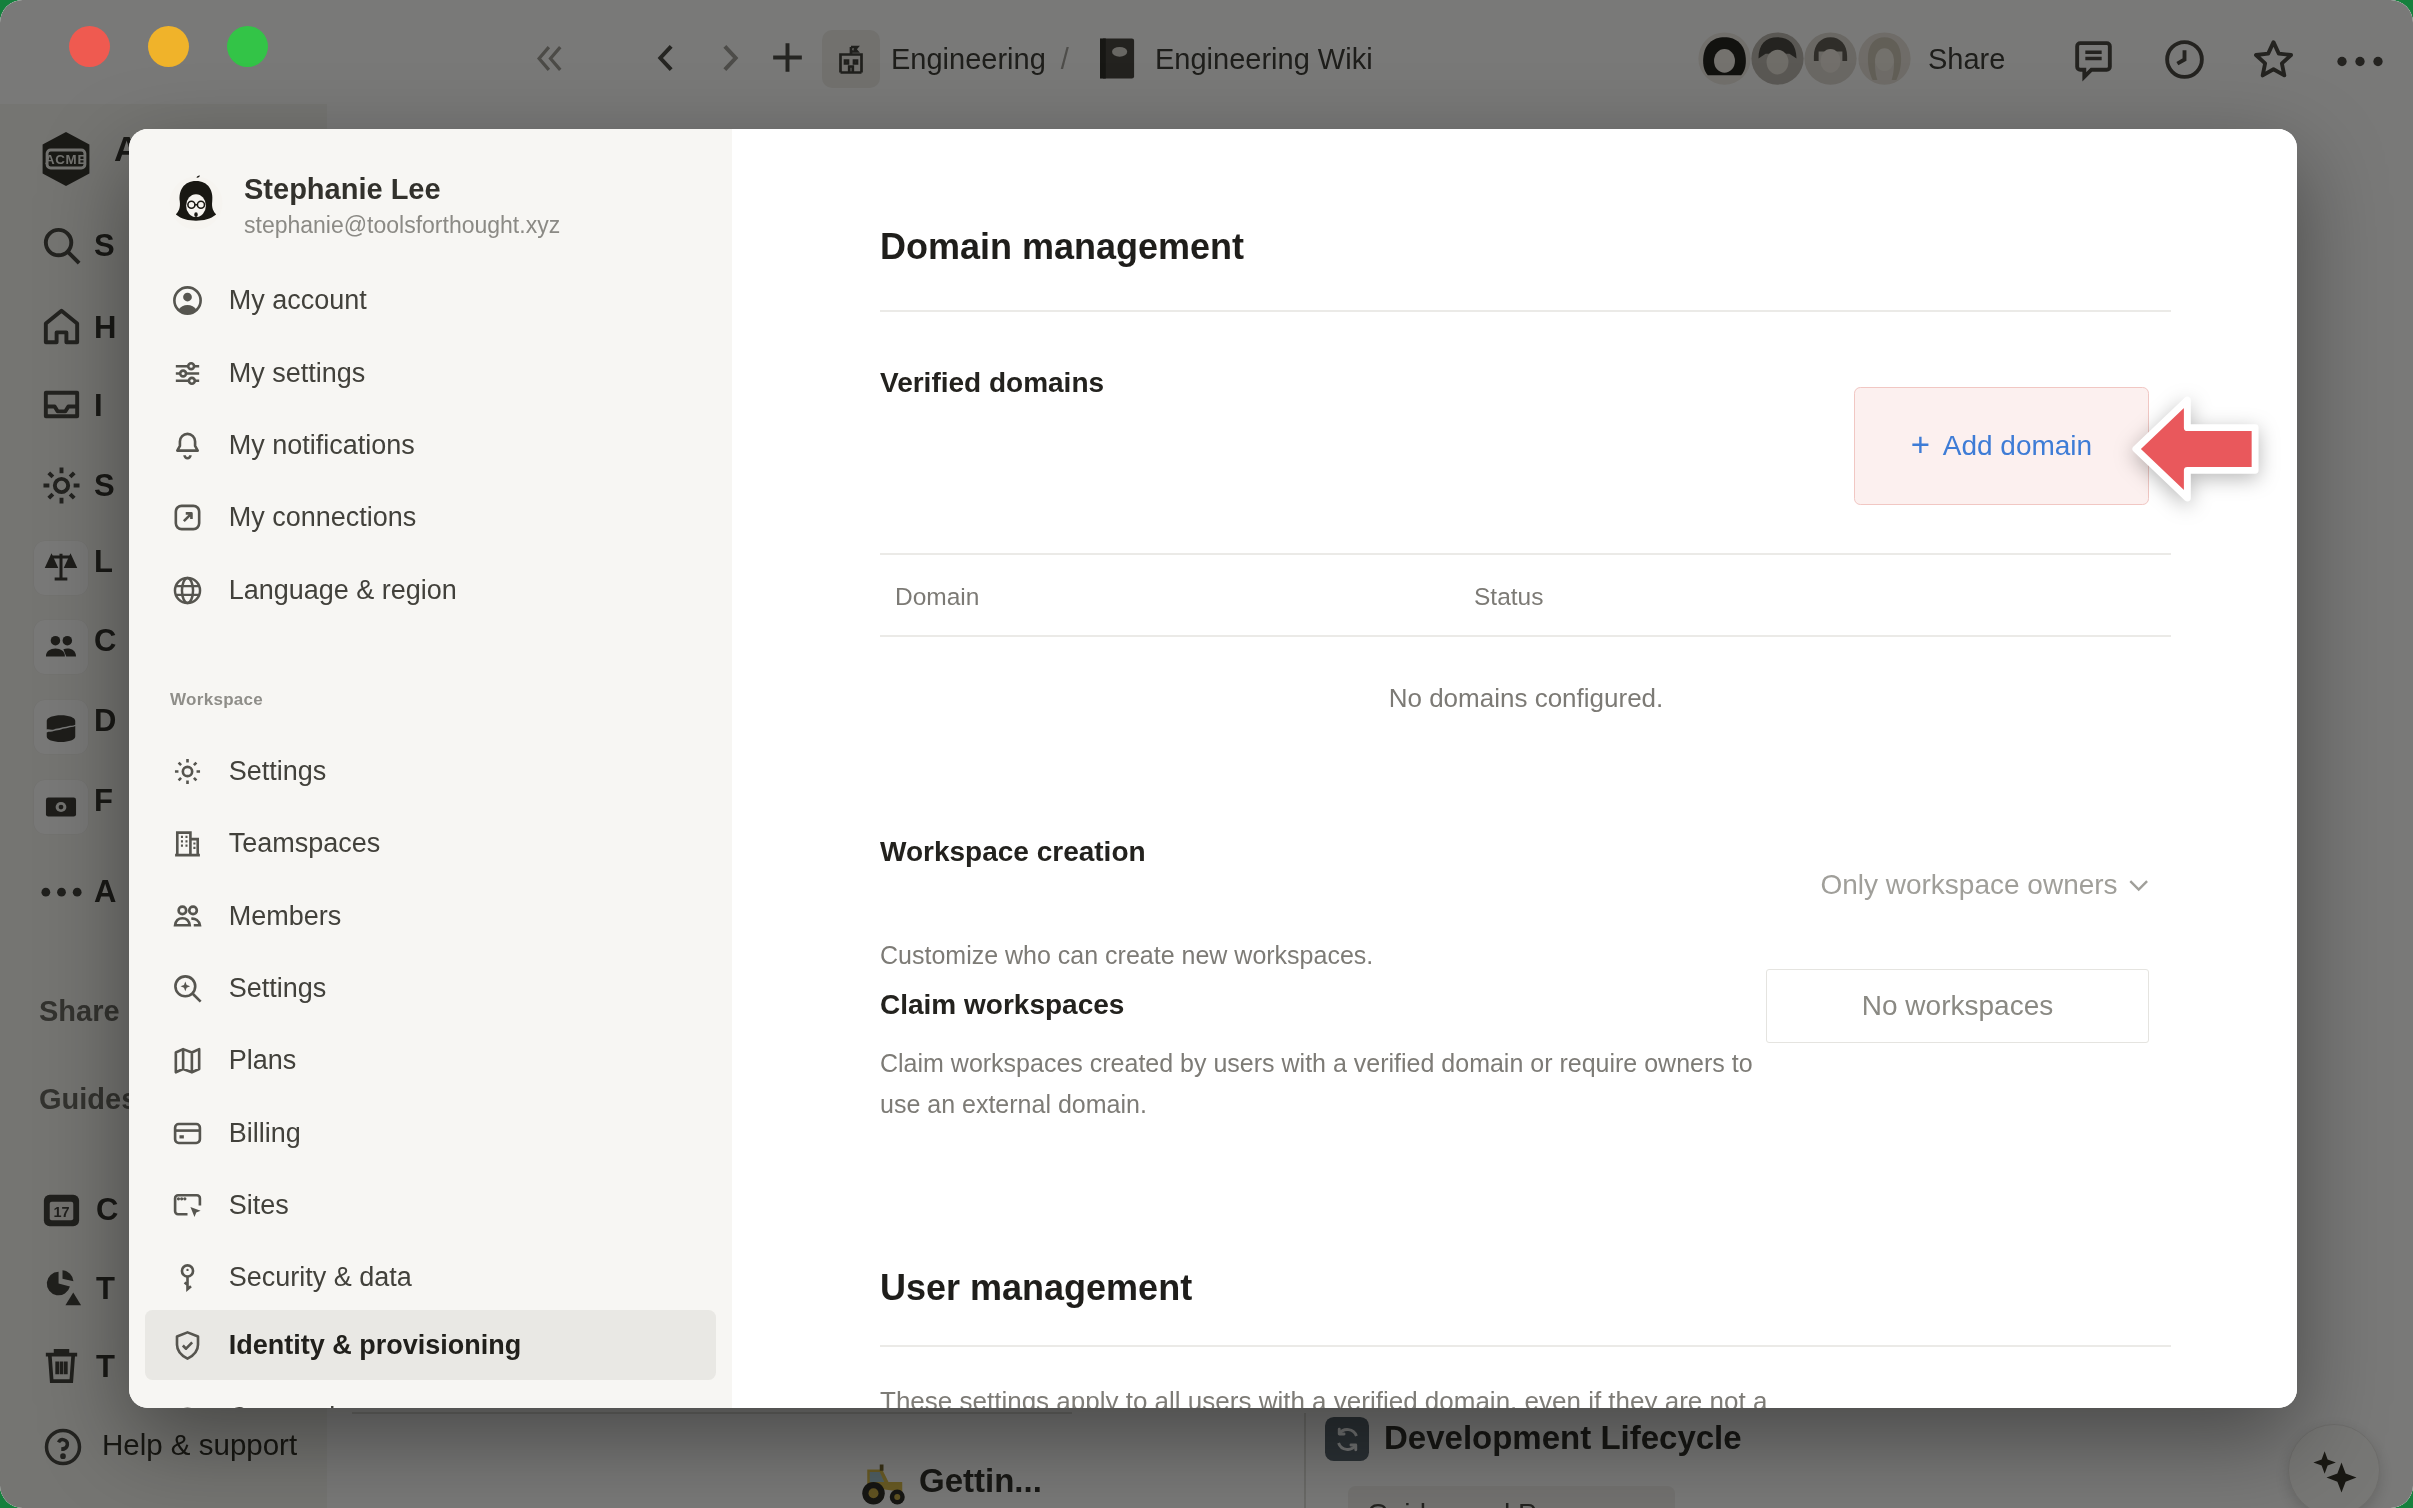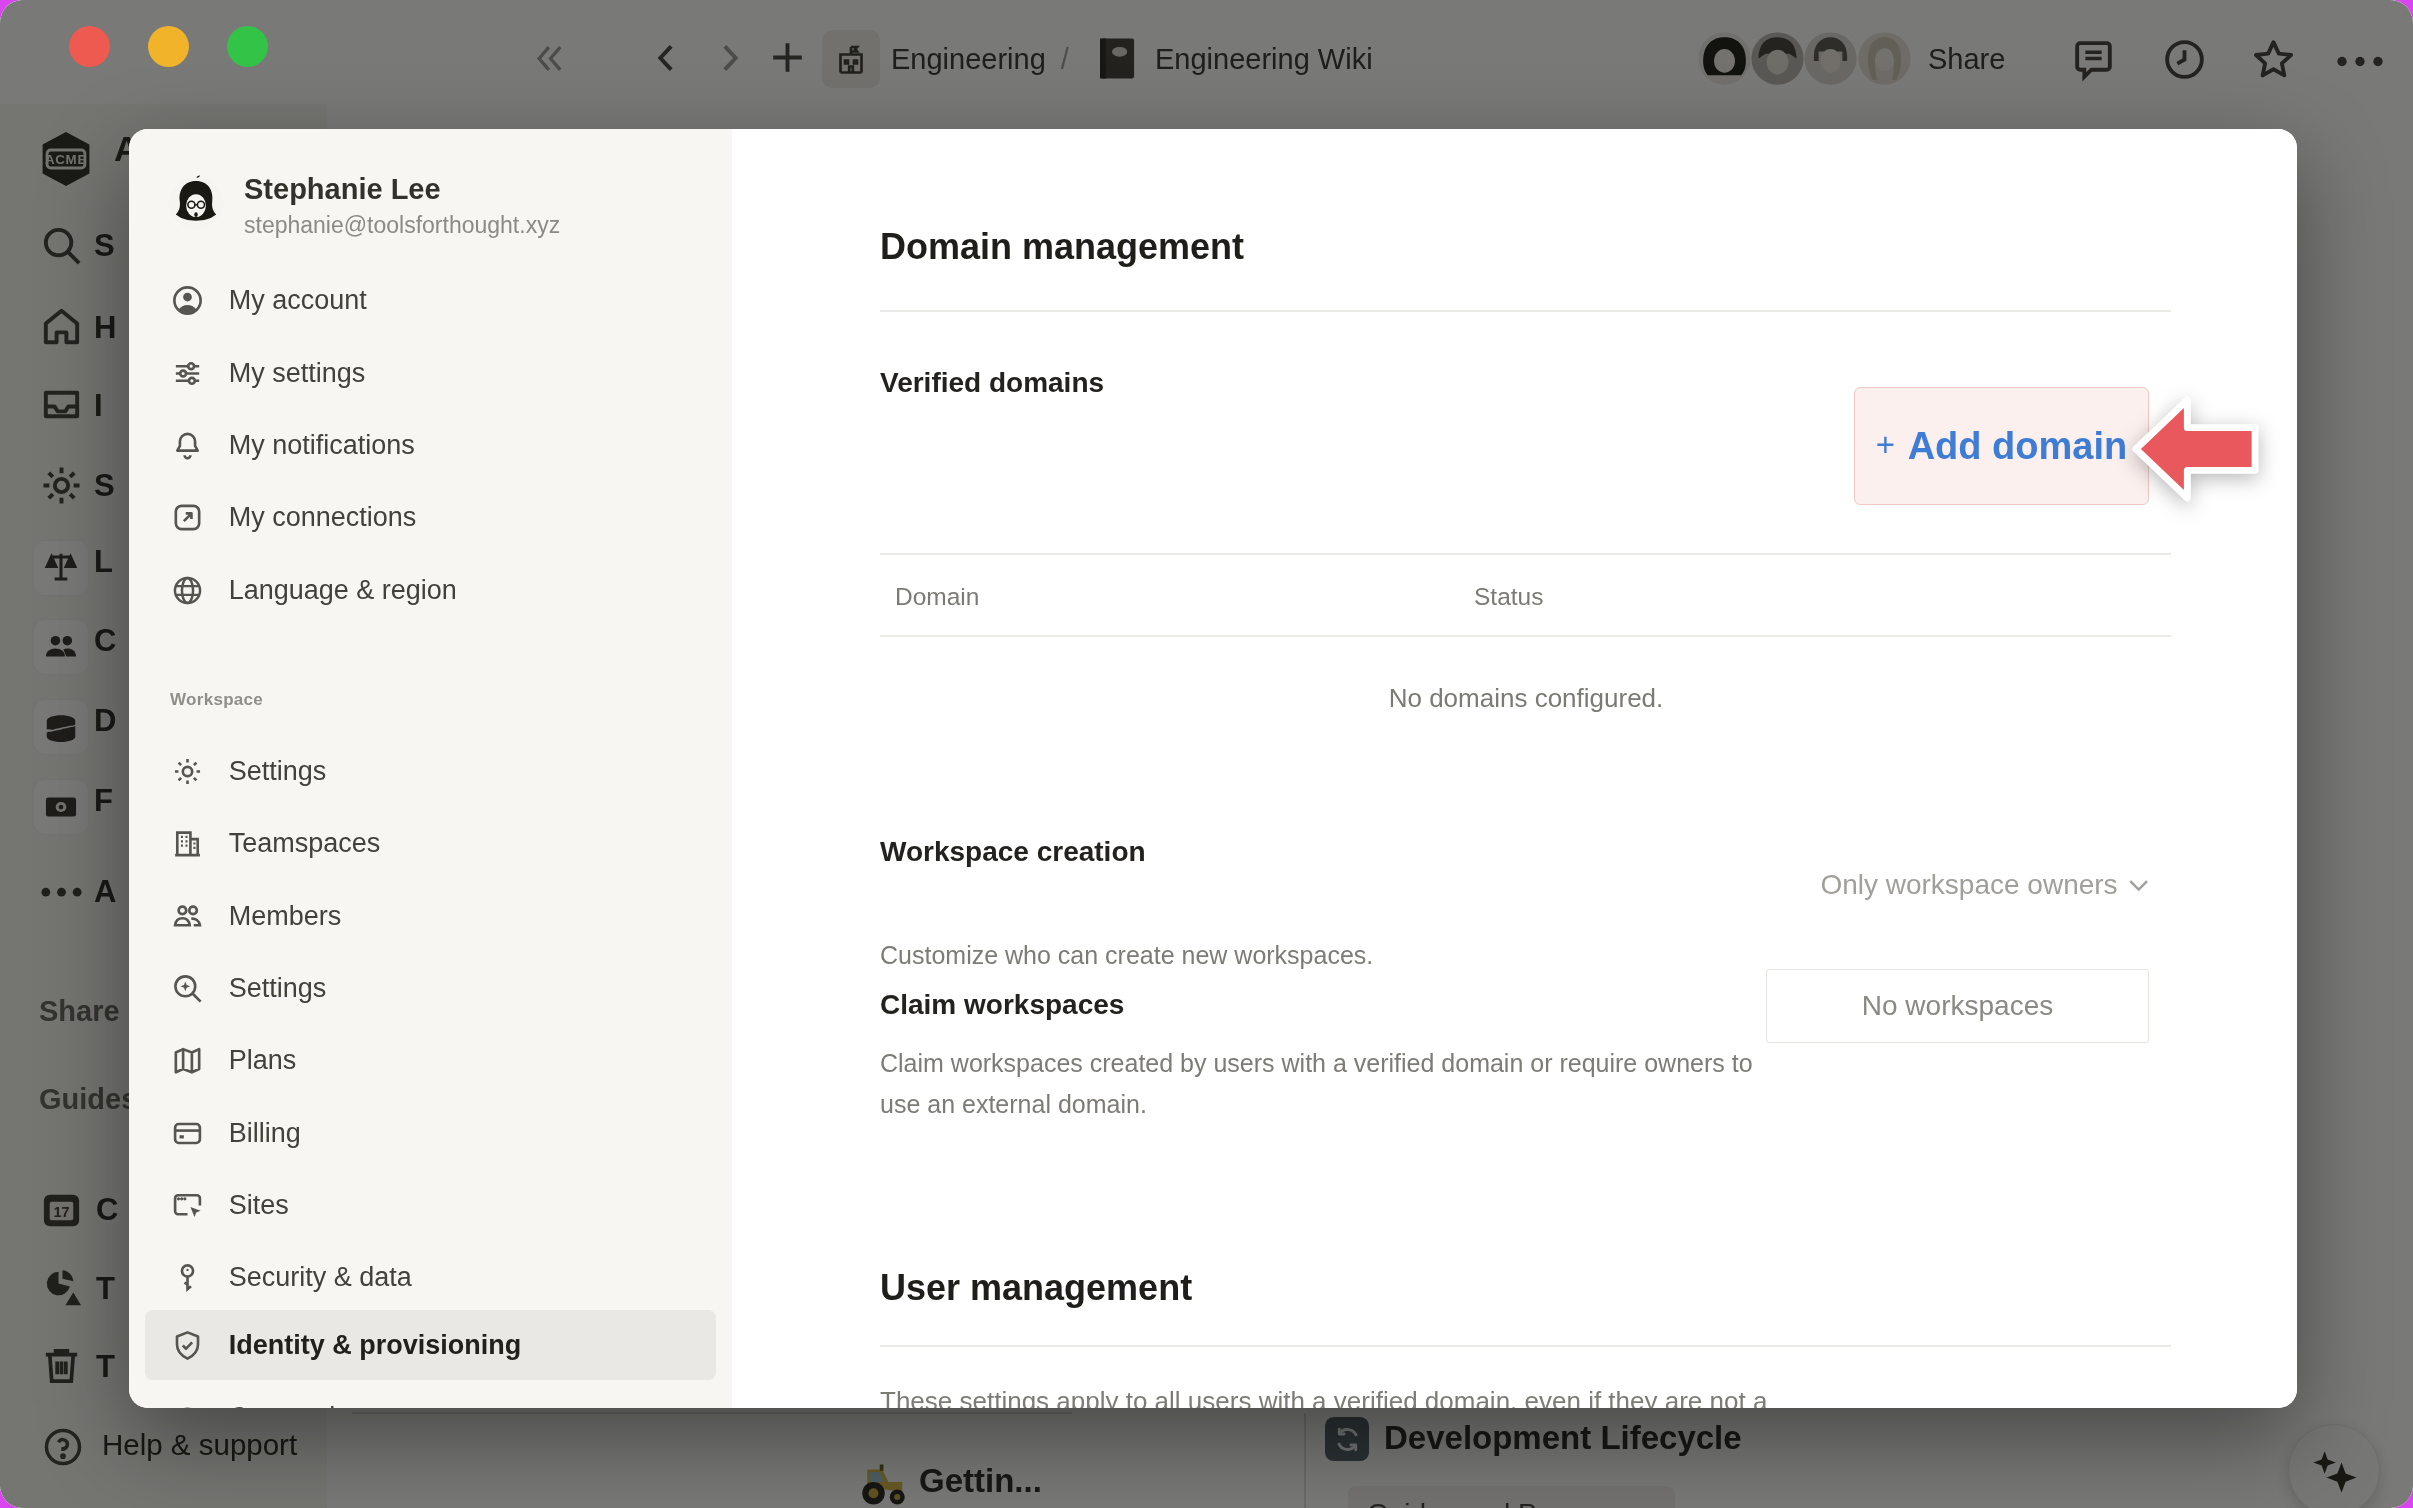--- a/index.html
+++ b/index.html
@@ -1,17 +1,17 @@
 <!DOCTYPE html>
 <html style="font-size:10px"><head>
 <meta charset="utf-8">
 <style>
   html,body{margin:0;padding:0;background:#000;}
   *{box-sizing:border-box;font-family:"Liberation Sans",sans-serif;}
-  #screen{position:relative;width:2413px;height:1508px;background:#d946ef;overflow:hidden;}
+  #screen{position:relative;width:2413px;height:1508px;background:#15803d;overflow:hidden;}
   .window{position:absolute;inset:0;border-radius:22.6px;overflow:hidden;background:#fff;}
   
   .topbar{position:absolute;left:0;top:0;width:2413px;height:104px;background:#ffffff;}
   .underbar-icon{position:absolute;color:#45443f;}
   .sideunder{position:absolute;left:0;top:104px;width:327px;bottom:0;background:#f6f5f2;}
   .mainunder{position:absolute;left:327px;top:104px;right:0;bottom:0;background:#ffffff;}
   .uicon{position:absolute;width:48px;height:48px;display:flex;align-items:center;justify-content:center;}
   .utile{position:absolute;width:54px;height:54px;border-radius:11.3px;background:#ffffff;display:flex;align-items:center;justify-content:center;box-shadow:0 0 0 0.6px rgba(0,0,0,.04);}
   .ufrag{position:absolute;font-size:31px;font-weight:600;color:#24231f;white-space:nowrap;}
   .usection{position:absolute;font-size:29px;font-weight:700;color:#5f5e59;white-space:nowrap;}
@@ -34,21 +34,21 @@
   .drow.sel .lbl{font-weight:700;color:#21201c;}
   .dicon{width:35px;height:35px;flex:0 0 35px;display:flex;align-items:center;justify-content:center;color:#56554f;}
   .dheader{position:absolute;left:41px;font-size:17px;font-weight:700;color:#8f8e89;letter-spacing:0.3px;}
   .main{position:absolute;left:603px;top:0;right:0;height:100%;background:#fff;}
   .h1{position:absolute;left:148px;font-size:36px;font-weight:700;color:#1f1e1b;white-space:nowrap;}
   .h2{position:absolute;left:148px;font-size:28px;font-weight:600;color:#23221e;white-space:nowrap;}
   .body-txt{position:absolute;left:148px;font-size:25px;line-height:41px;color:#7d7b76;}
   .divider{position:absolute;left:148px;right:126px;height:1.9px;background:#ebeae7;}
   .add-btn{position:absolute;left:1122px;top:258px;width:295px;height:118px;background:#fcf0ef;border:1.9px solid #f1c7c3;border-radius:6.3px;display:flex;align-items:center;justify-content:center;gap:12.6px;}
   .add-btn .plus{font-size:33px;color:#3e7cd6;font-weight:400;margin-top:-2.5px;}
-  .add-btn .albl{font-size:38px;color:#3e7cd6;font-weight:700;white-space:nowrap;}
+  .add-btn .albl{font-size:28px;color:#3e7cd6;font-weight:400;white-space:nowrap;}
   .thead{position:absolute;font-size:24.5px;color:#7c7a75;white-space:nowrap;}
   .empty{position:absolute;left:148px;width:1292px;text-align:center;font-size:26px;color:#7c7a75;}
   .dd{position:absolute;right:148px;top:740px;display:flex;align-items:center;gap:10px;color:#a09f9a;font-size:28px;white-space:nowrap;}
   .nws{position:absolute;left:1034px;top:840px;width:383px;height:74px;border:1.9px solid #e5e4e0;border-radius:3px;display:flex;align-items:center;justify-content:center;font-size:28px;color:#8a8983;}
   .clipped-note{position:absolute;left:148px;top:1257px;width:1320px;font-size:26px;color:#7d7b76;white-space:nowrap;}
   .red-arrow{position:absolute;left:2128px;top:385px;z-index:30;}
   .userblk{position:absolute;left:38px;top:44px;display:flex;gap:19px;}
   .uname{font-size:29px;font-weight:700;color:#32312c;white-space:nowrap;}
   .uemail{font-size:23px;color:#8b8a85;margin-top:6.3px;white-space:nowrap;}
   svg{display:block;}

